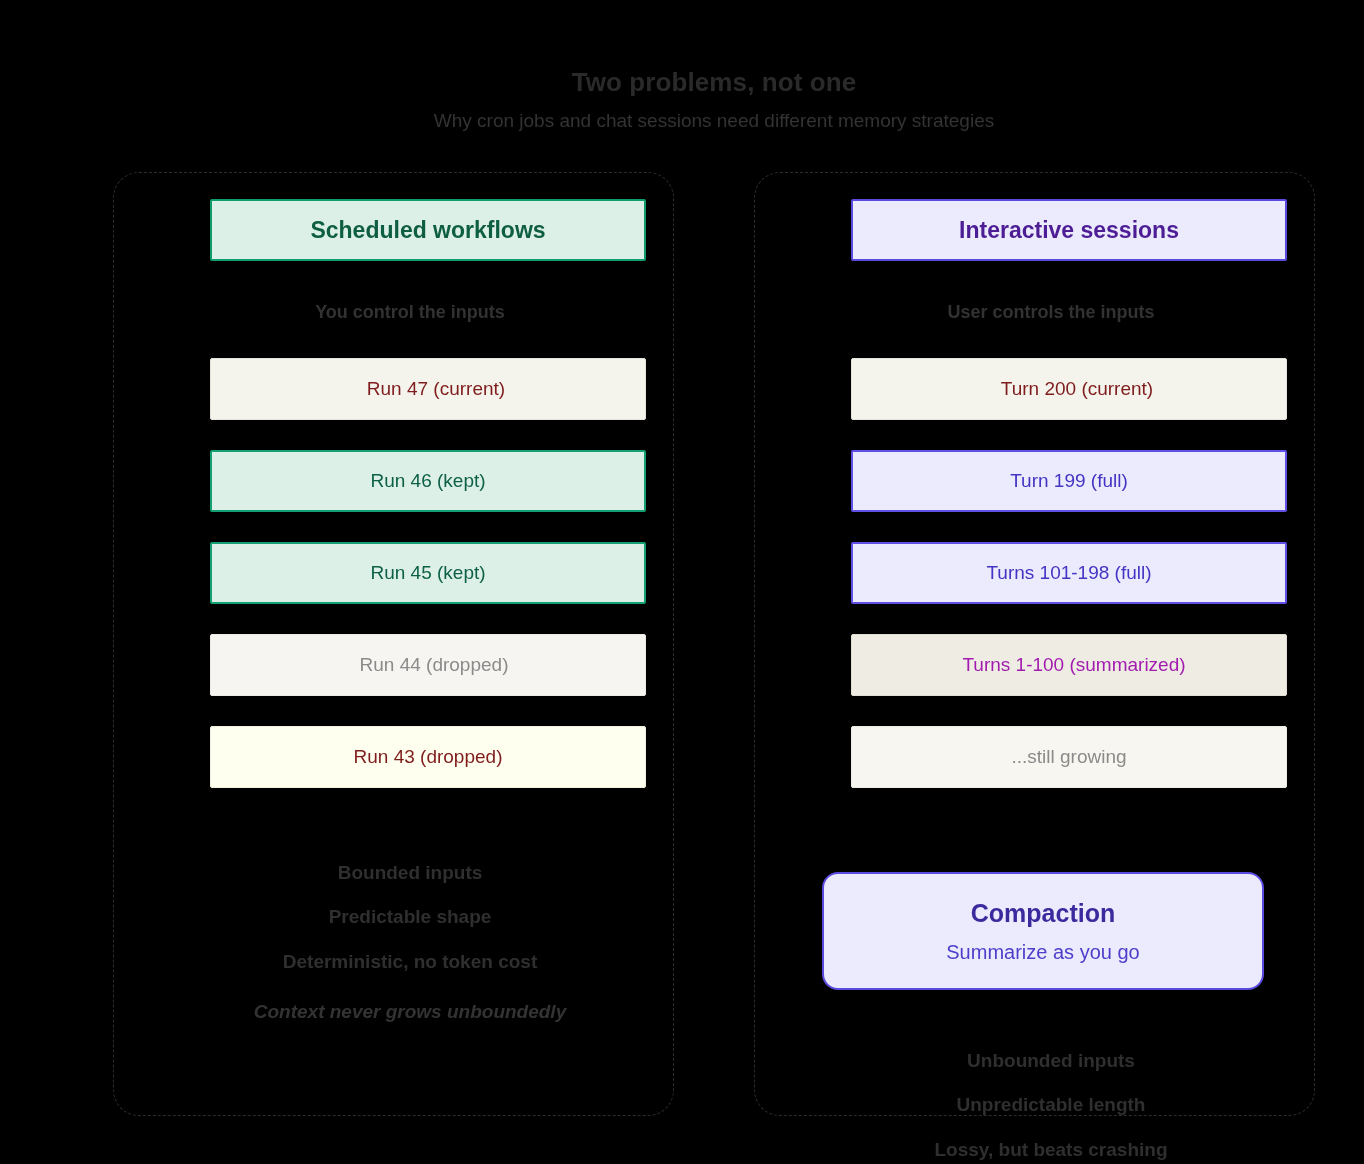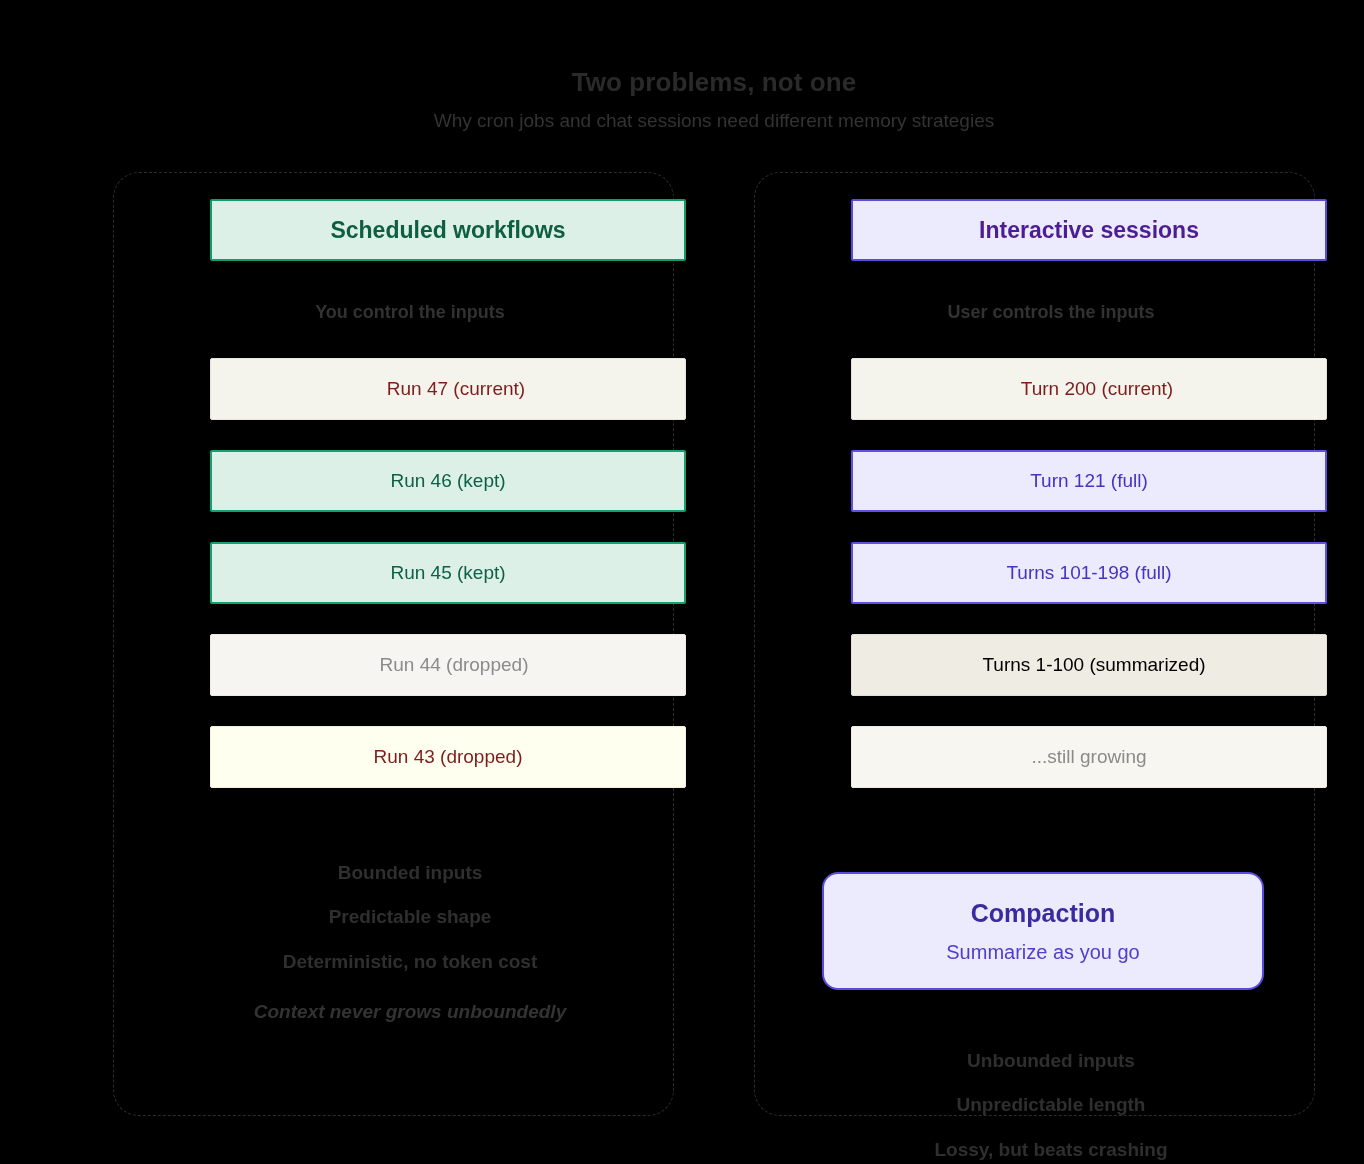--- a/index.html
+++ b/index.html
@@ -59,21 +59,21 @@
     left: 80px;
     top: 0;
     width: 400px;
     display: flex;
     flex-direction: column;
     align-items: stretch;
   }
 
   
   .box {
-    width: 476px;
+    width: 436px;
     border-radius: 2px;
     text-align: center;
     display: flex;
     flex-direction: column;
     align-items: center;
     justify-content: center;
   }
 
   
   .chip {
@@ -135,21 +135,21 @@
     padding-left: 12px;
   }
   .row-cream {
     background: #fffff0;
     border: 1.5px solid #f2f0dd;
     color: #7f1d1d;
   }
   .row-beige {
     background: #efece4;
     border: 1.5px solid #e2ded2;
-    color: #000000;
+    color: #a21caf;
     padding-left: 10px;
   }
   .row-offwhite {
     background: #f7f6f0;
     border: 1.5px solid #edece4;
     color: #8b8b8b;
   }
 
   
   .strategy {
@@ -240,21 +240,21 @@
   </div>
 
   <div class="panel panel-right">
     <div class="panel-inner">
 
       <div class="box chip chip-purple">Interactive sessions</div>
 
       <div class="caption">User controls the inputs</div>
 
       <div class="box row row-neutral">Turn 200 (current)</div>
-      <div class="box row row-purple">Turn 121 (full)</div>
+      <div class="box row row-purple">Turn 199 (full)</div>
       <div class="box row row-purple">Turns 101-198 (full)</div>
       <div class="box row row-beige">Turns 1-100 (summarized)</div>
       <div class="box row row-offwhite">...still growing</div>
 
       <div class="box strategy strategy-purple">
         <div class="strategy-title">Compaction</div>
         <div class="strategy-sub">Summarize as you go</div>
       </div>
 
       <div class="notes">

